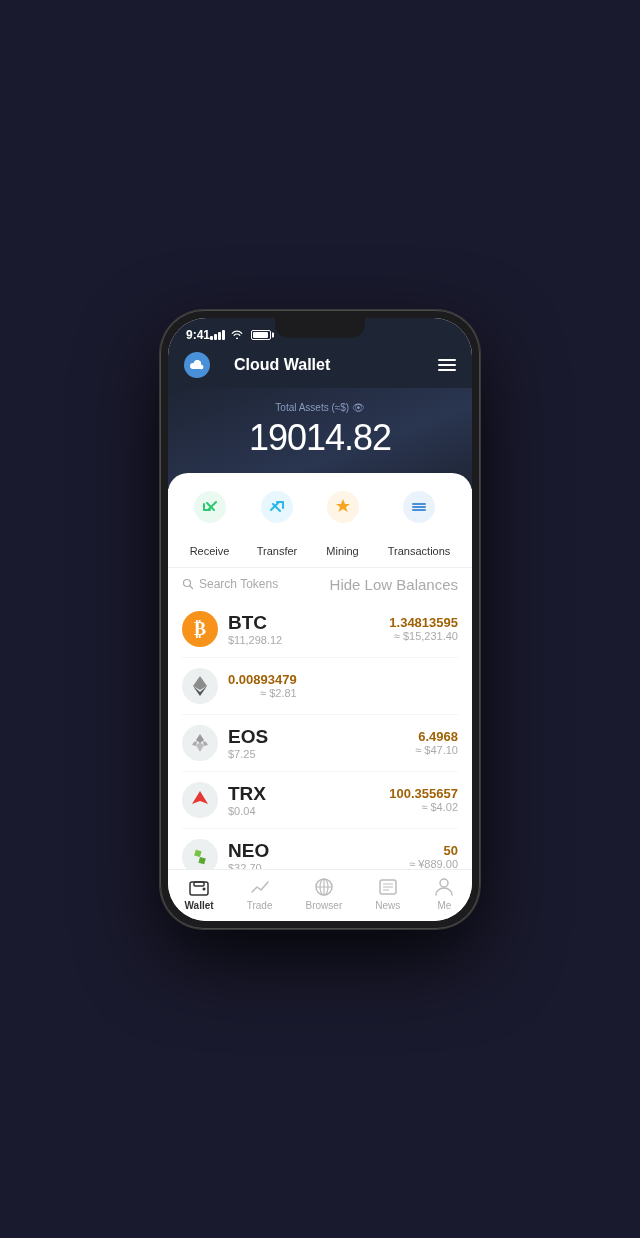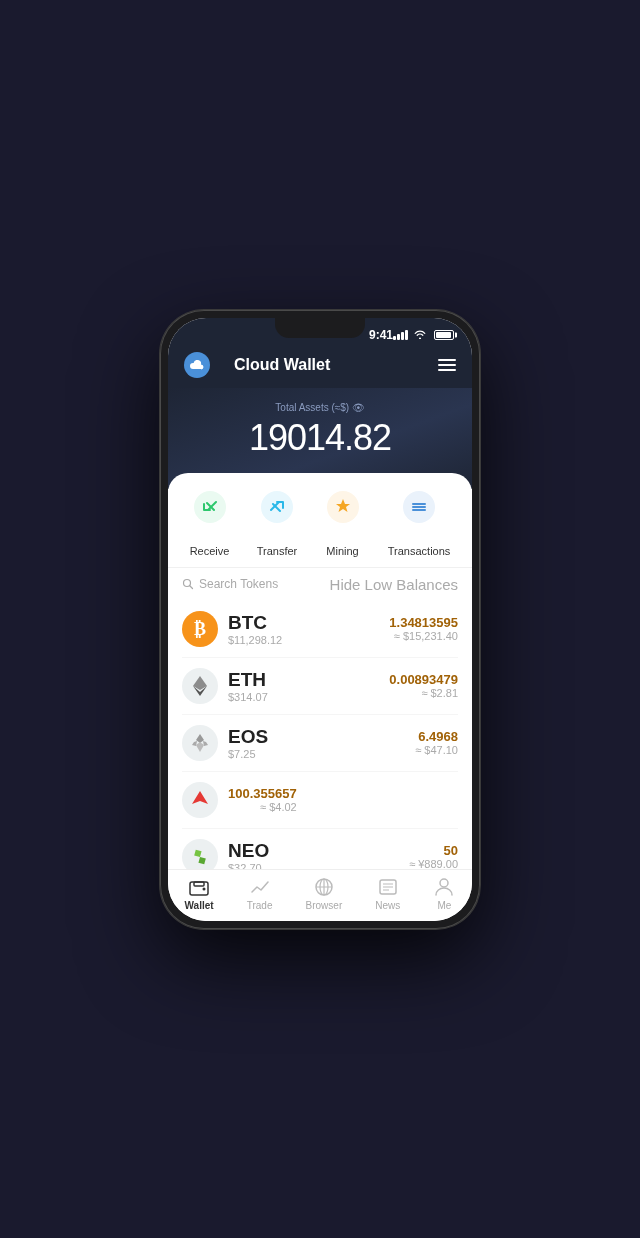--- a/index.html
+++ b/index.html
@@ -32,21 +32,21 @@
       border-radius: 38px;
       overflow: hidden;
       display: flex;
       flex-direction: column;
     }
 
     
     .status-bar {
       background: #1e2535;
       display: flex;
-      justify-content: flex-end;
+      justify-content: flex-start;
       align-items: center;
       padding: 10px 18px 4px;
       flex-shrink: 0;
     }
     .status-time {
       font-size: 12px;
       font-weight: 600;
       color: #fff;
     }
     .status-icons {
@@ -440,24 +440,20 @@
     </div>
   </div>
           <div class="token-row">
     <div class="token-icon">
       <svg width="36" height="36" viewBox="0 0 36 36">
                 <circle cx="18" cy="18" r="18" fill="#ecf0f1"></circle>
                 <polygon points="18,8 25,18 18,22 11,18" fill="#8c8c8c"></polygon>
                 <polygon points="18,24 25,18 18,28 11,18" fill="#555"></polygon>
               </svg>
     </div>
-    <div class="token-info">
-      <div class="token-symbol">ETH</div>
-      <div class="token-price">$314.07</div>
-    </div>
     <div class="token-balance">
       <div class="token-amount">0.00893479</div>
       <div class="token-usd">≈ $2.81</div>
     </div>
   </div>
           <div class="token-row">
     <div class="token-icon">
       <svg width="36" height="36" viewBox="0 0 36 36">
                 <circle cx="18" cy="18" r="18" fill="#ecf0f1"></circle>
                 <polygon points="18,9 22,15 18,18 14,15" fill="#999"></polygon>
@@ -475,20 +471,24 @@
       <div class="token-usd">≈ $47.10</div>
     </div>
   </div>
           <div class="token-row">
     <div class="token-icon">
       <svg width="36" height="36" viewBox="0 0 36 36">
                 <circle cx="18" cy="18" r="18" fill="#ecf0f1"></circle>
                 <polygon points="18,9 26,22 18,19 10,22" fill="#e53935"></polygon>
               </svg>
     </div>
+    <div class="token-info">
+      <div class="token-symbol">TRX</div>
+      <div class="token-price">$0.04</div>
+    </div>
     <div class="token-balance">
       <div class="token-amount">100.355657</div>
       <div class="token-usd">≈ $4.02</div>
     </div>
   </div>
           <div class="token-row">
     <div class="token-icon">
       <svg width="36" height="36" viewBox="0 0 36 36">
                 <circle cx="18" cy="18" r="18" fill="#ecf0f1"></circle>
                 <rect x="12" y="12" width="6" height="6" fill="#76c442" transform="rotate(15 18 18)"></rect>

